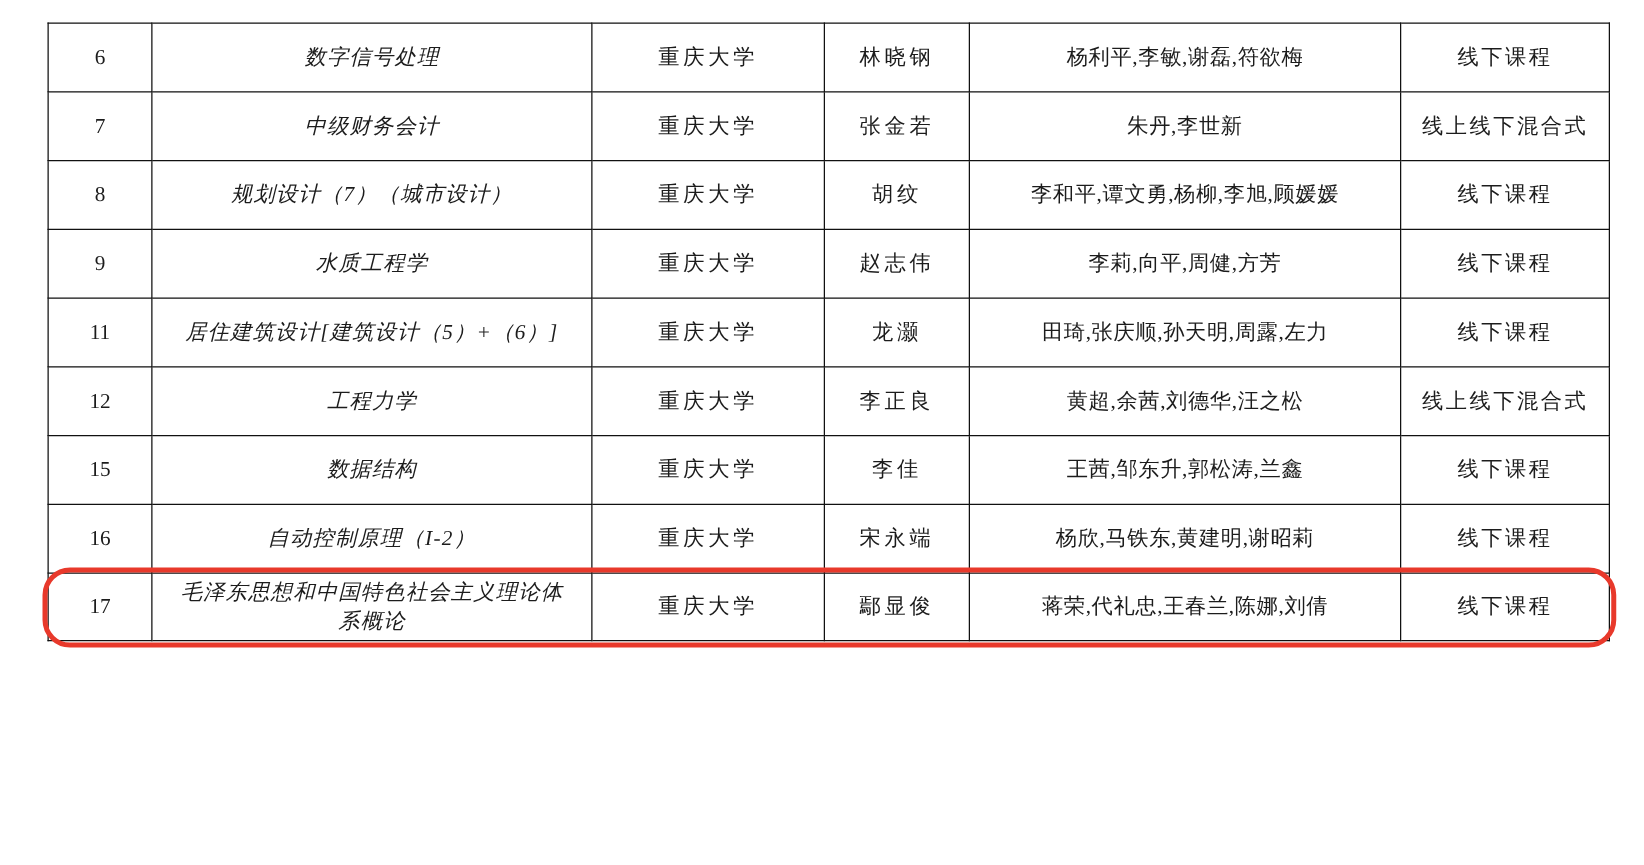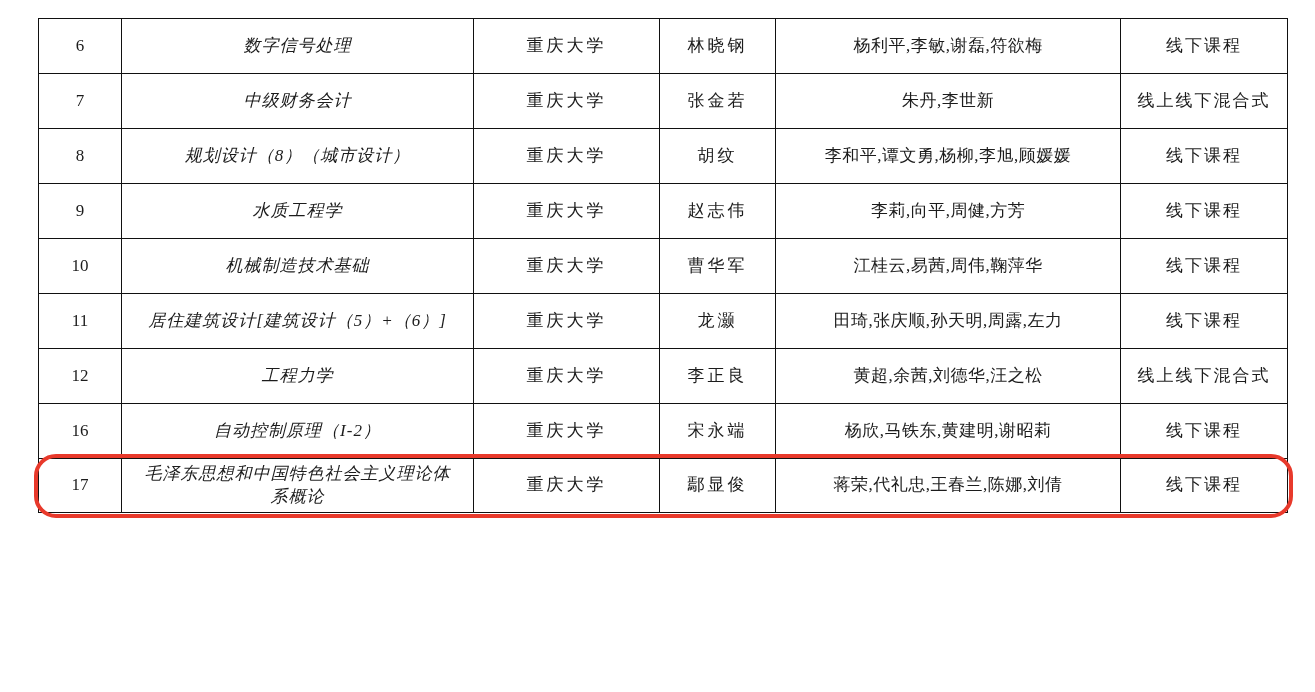--- a/index.html
+++ b/index.html
@@ -72,57 +72,57 @@
           <tr>
     <td class="cell-no">7</td>
     <td class="cell-name">中级财务会计</td>
     <td class="cell-univ">重庆大学</td>
     <td class="cell-lead">张金若</td>
     <td class="cell-team">朱丹,李世新</td>
     <td class="cell-type">线上线下混合式</td>
   </tr>
           <tr>
     <td class="cell-no">8</td>
-    <td class="cell-name">规划设计（8）（城市设计）</td>
+    <td class="cell-name">规划设计（7）（城市设计）</td>
     <td class="cell-univ">重庆大学</td>
     <td class="cell-lead">胡纹</td>
     <td class="cell-team">李和平,谭文勇,杨柳,李旭,顾媛媛</td>
     <td class="cell-type">线下课程</td>
   </tr>
           <tr>
     <td class="cell-no">9</td>
     <td class="cell-name">水质工程学</td>
     <td class="cell-univ">重庆大学</td>
     <td class="cell-lead">赵志伟</td>
     <td class="cell-team">李莉,向平,周健,方芳</td>
-    <td class="cell-type">线下课程</td>
-  </tr>
-          <tr>
-    <td class="cell-no">10</td>
-    <td class="cell-name">机械制造技术基础</td>
-    <td class="cell-univ">重庆大学</td>
-    <td class="cell-lead">曹华军</td>
-    <td class="cell-team">江桂云,易茜,周伟,鞠萍华</td>
     <td class="cell-type">线下课程</td>
   </tr>
           <tr>
     <td class="cell-no">11</td>
     <td class="cell-name">居住建筑设计[建筑设计（5）+（6）]</td>
     <td class="cell-univ">重庆大学</td>
     <td class="cell-lead">龙灏</td>
     <td class="cell-team">田琦,张庆顺,孙天明,周露,左力</td>
     <td class="cell-type">线下课程</td>
   </tr>
           <tr>
     <td class="cell-no">12</td>
     <td class="cell-name">工程力学</td>
     <td class="cell-univ">重庆大学</td>
     <td class="cell-lead">李正良</td>
     <td class="cell-team">黄超,余茜,刘德华,汪之松</td>
     <td class="cell-type">线上线下混合式</td>
+  </tr>
+          <tr>
+    <td class="cell-no">15</td>
+    <td class="cell-name">数据结构</td>
+    <td class="cell-univ">重庆大学</td>
+    <td class="cell-lead">李佳</td>
+    <td class="cell-team">王茜,邹东升,郭松涛,兰鑫</td>
+    <td class="cell-type">线下课程</td>
   </tr>
           <tr>
     <td class="cell-no">16</td>
     <td class="cell-name">自动控制原理（I-2）</td>
     <td class="cell-univ">重庆大学</td>
     <td class="cell-lead">宋永端</td>
     <td class="cell-team">杨欣,马铁东,黄建明,谢昭莉</td>
     <td class="cell-type">线下课程</td>
   </tr>
           <tr class="hl">

